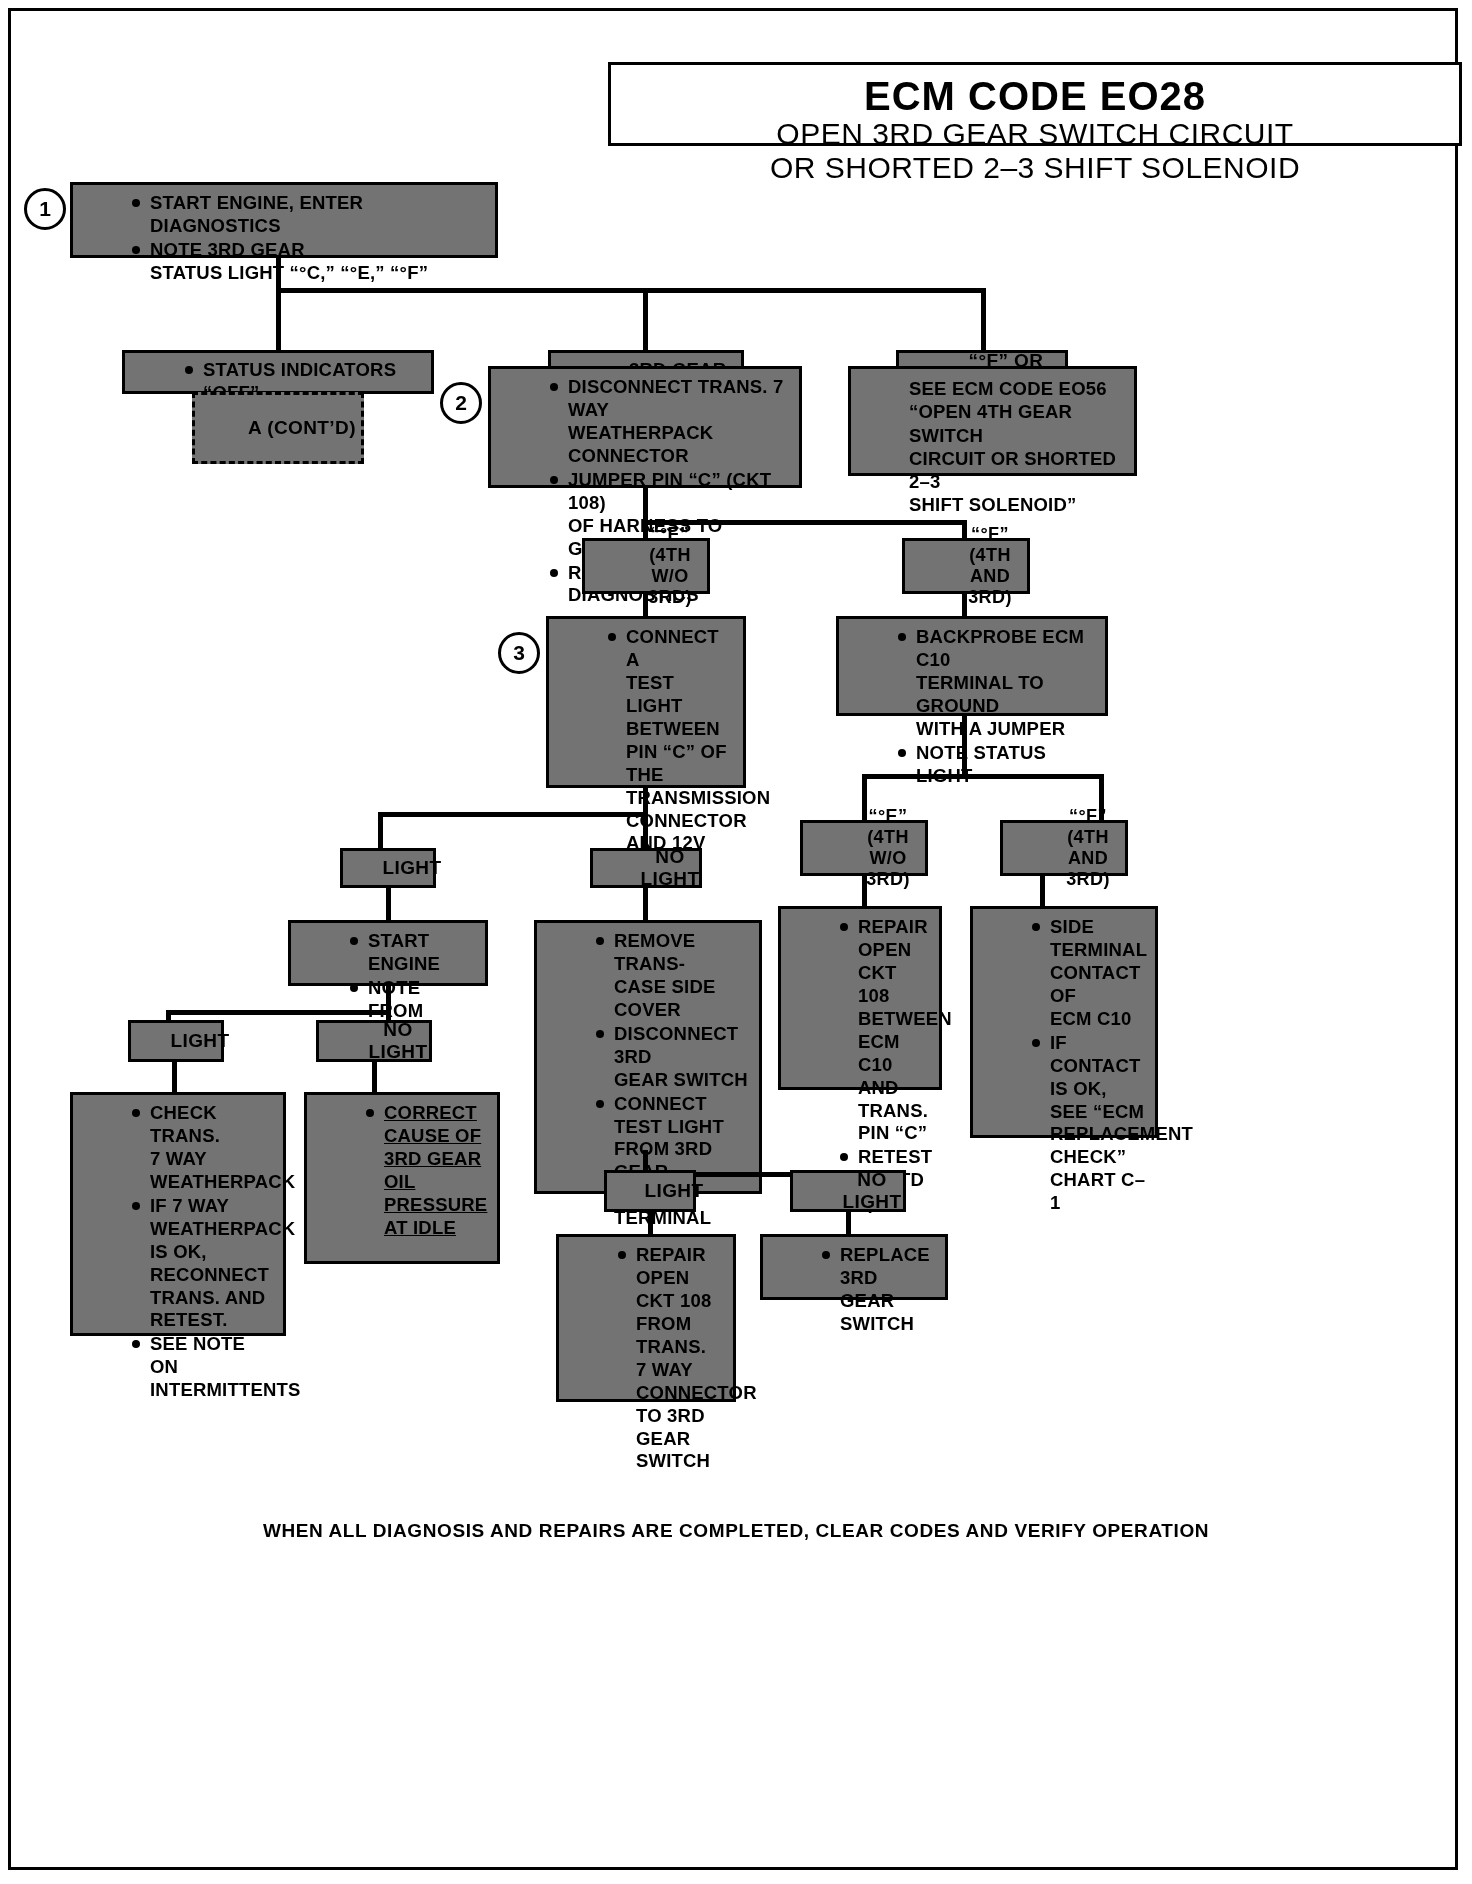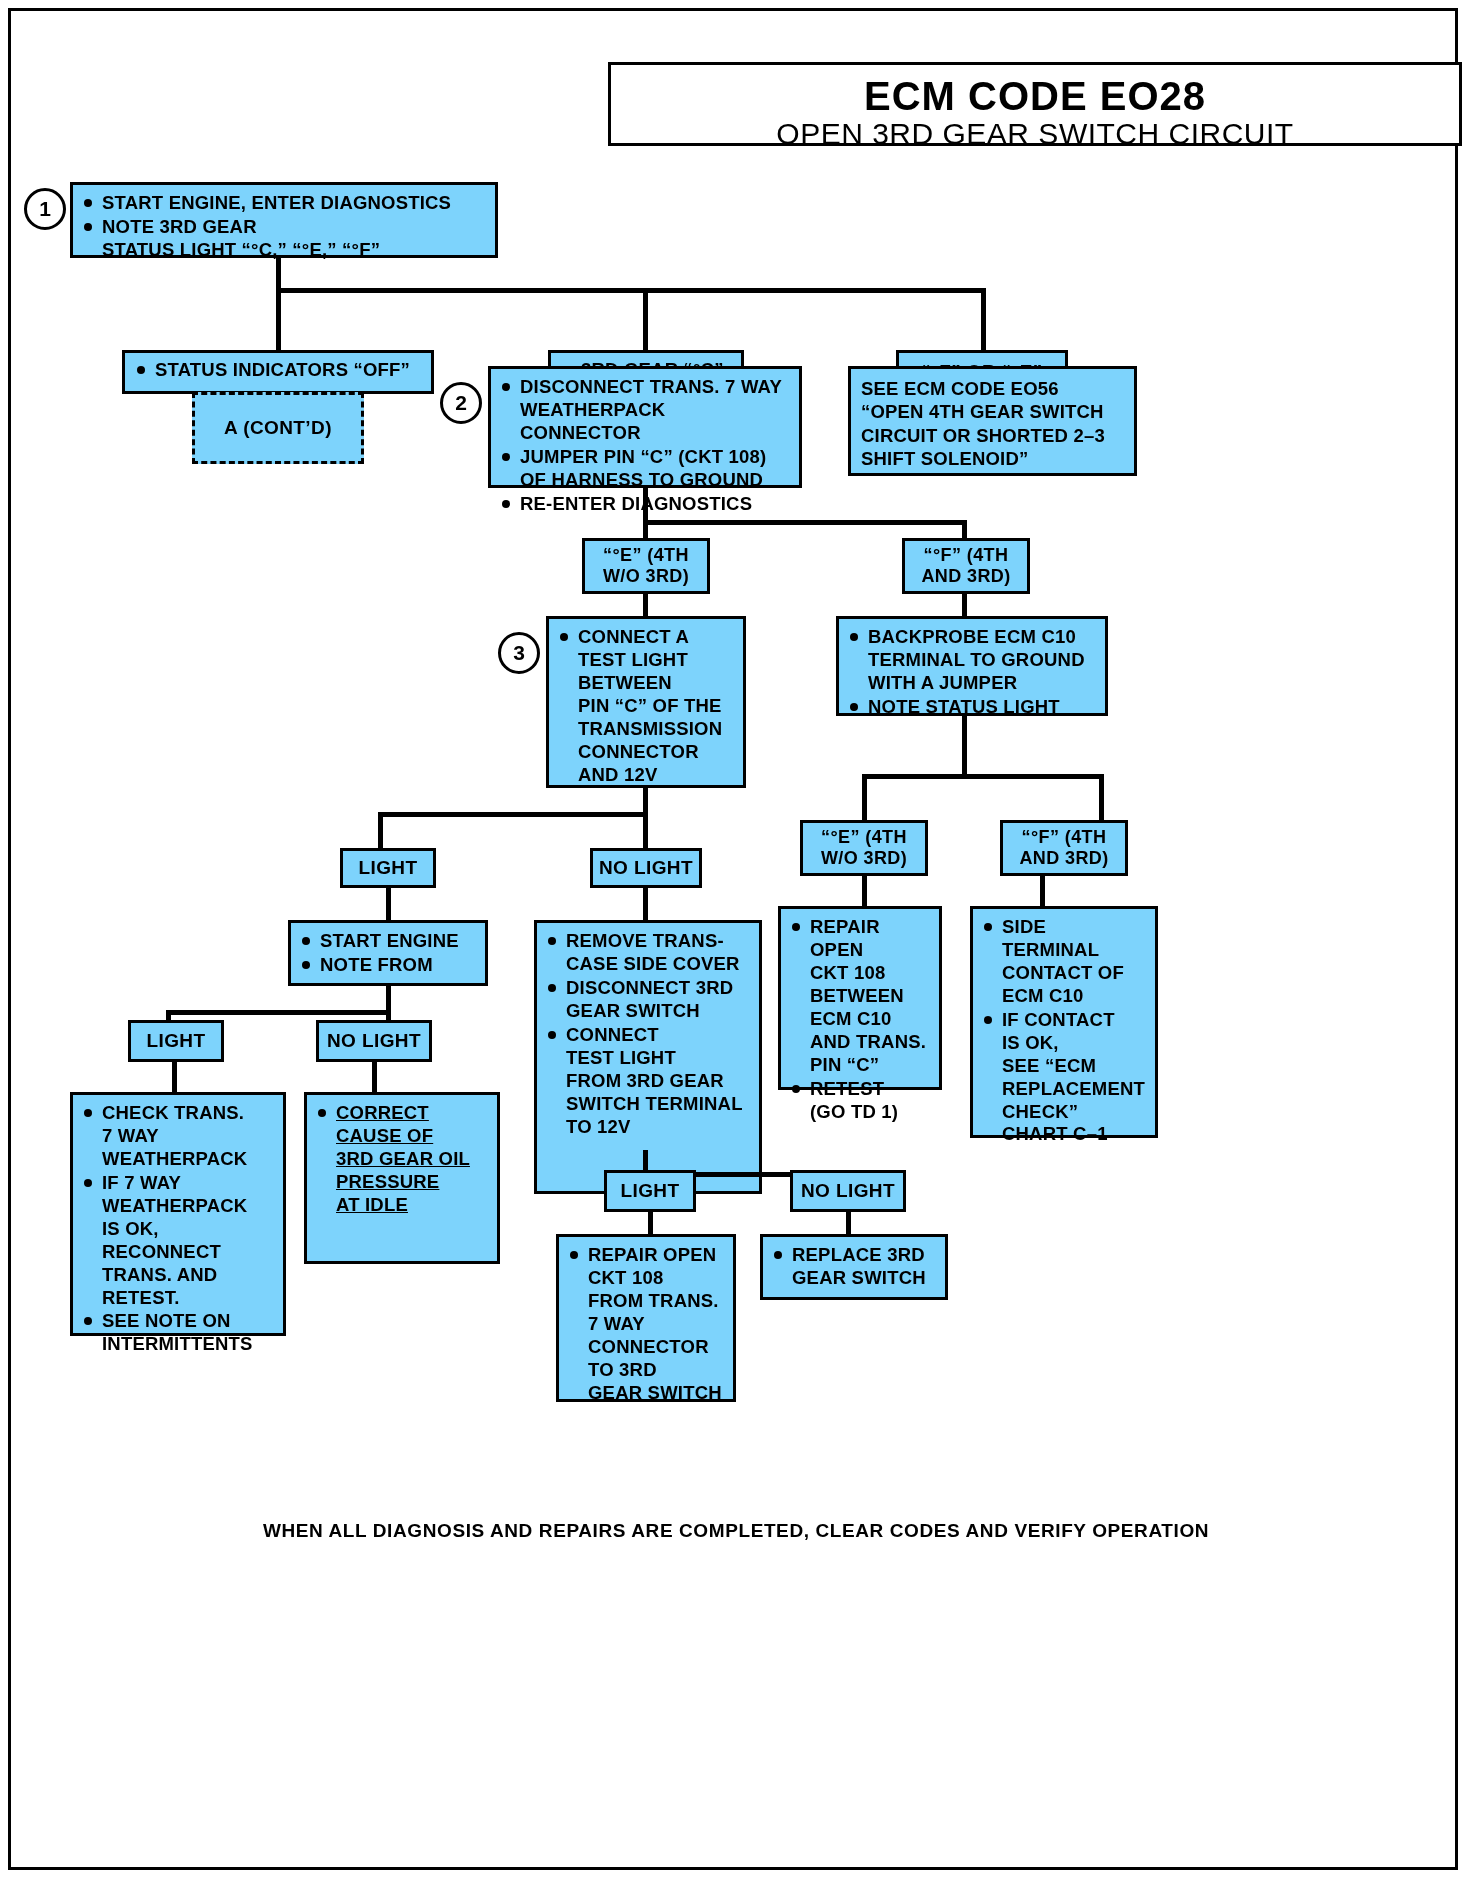--- a/index.html
+++ b/index.html
@@ -6,21 +6,21 @@
   body{font-family:"Liberation Sans",sans-serif;}
   #page{position:relative;width:1472px;height:1884px;background:#fff;overflow:hidden;}
   .frame{position:absolute;left:8px;top:8px;width:1450px;height:1862px;border:3px solid #000;box-sizing:border-box;}
 
   
   .titlebox{position:absolute;border:3px solid #000;box-sizing:border-box;background:#fff;text-align:center;}
   .t1{font-size:40px;font-weight:bold;letter-spacing:1px;line-height:1.05;}
   .t2{font-size:30px;line-height:1.12;letter-spacing:0.5px;}
 
   
-  .box{position:absolute;border:3px solid #000;box-sizing:border-box;background:#7dd3fc;}
+  .box{position:absolute;border:3px solid #000;box-sizing:border-box;background:#737373;padding-left:48px;}
   .box.dashed{border:3px dashed #000;}
   .box .inner{padding:7px 9px;}
   .lbl{display:flex;align-items:center;justify-content:center;height:100%;
        font-size:19px;font-weight:bold;letter-spacing:.4px;text-align:center;line-height:1.18;}
   .lbl.sm{font-size:18px;}
   ul.bl{list-style:none;margin:0;padding:0;}
   ul.bl li{position:relative;padding-left:20px;margin:0 0 1px 0;font-size:18.5px;font-weight:bold;
            letter-spacing:.2px;line-height:1.24;white-space:pre-line;}
   ul.bl li:before{content:"";position:absolute;left:2px;top:7px;width:8px;height:8px;border-radius:50%;background:#000;}
   .plain{font-size:18.5px;font-weight:bold;line-height:1.26;letter-spacing:.2px;white-space:pre-line;}
@@ -36,20 +36,21 @@
 </style>
 </head>
 <body>
 
 <div id="page">
   <div class="frame"></div>
 
   <div class="titlebox" style="left:608px;top:62px;width:854px;height:84px;">
     <div class="t1" style="margin-top:10px;">ECM CODE EO28</div>
     <div class="t2">OPEN 3RD GEAR SWITCH CIRCUIT</div>
+    <div class="t2">OR SHORTED 2–3 SHIFT SOLENOID</div>
   </div>
 
   <div class="stepnum" style="left:24px;top:188px;">1</div>
   <div class="box" style="left:70px;top:182px;width:428px;height:76px;">
     <div class="inner">
       <ul class="bl">
         <li>START ENGINE, ENTER DIAGNOSTICS</li>
         <li>NOTE 3RD GEAR
 STATUS LIGHT “°C,” “°E,” “°F”</li>
       </ul>

